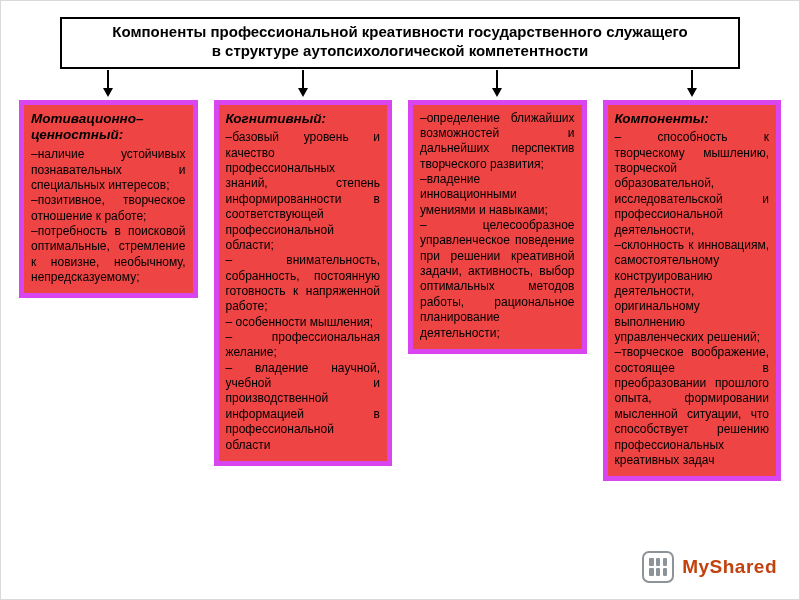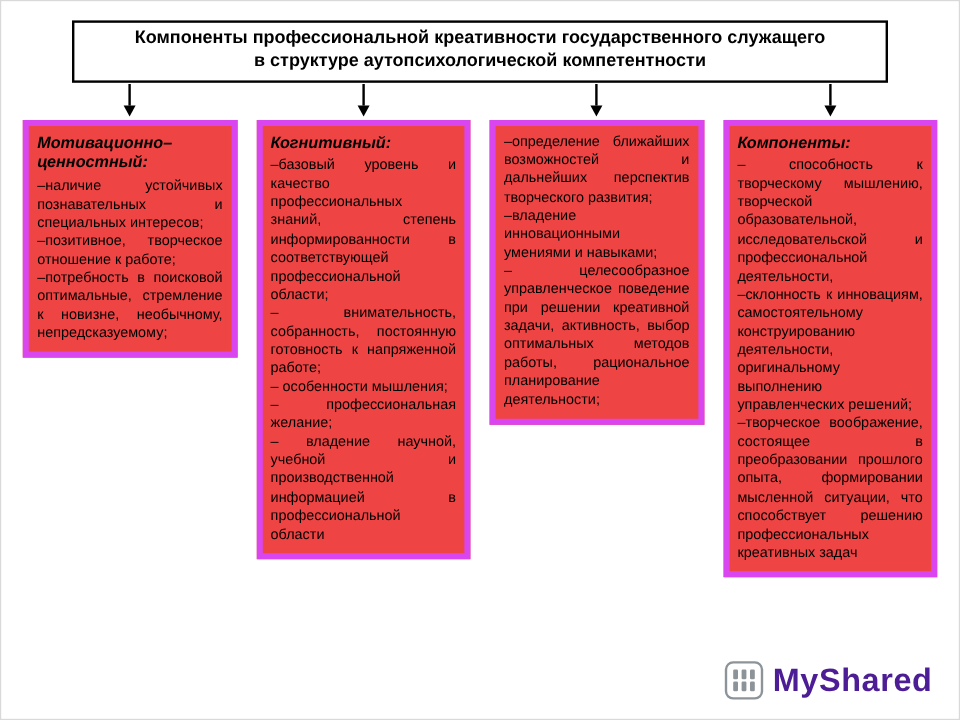--- a/index.html
+++ b/index.html
@@ -106,24 +106,24 @@
     grid-template-columns: 1fr 1fr 1fr;
     grid-template-rows: 1fr 1fr;
     gap: 2.5px;
     padding: 5px;
   }
   .wm-dot {
     background: #8d9499;
     border-radius: 1px;
   }
   .wm-text {
-    font-size: 27px;
+    font-size: 19px;
     font-weight: bold;
     letter-spacing: 0.5px;
-    color: #4c1d95;
+    color: #c2410c;
   }
 </style>
 </head>
 <body>
 
 <div class="page">
 
   <div class="title-box">
     <div>Компоненты профессиональной креативности государственного служащего</div>
     <div>в структуре аутопсихологической компетентности</div>

